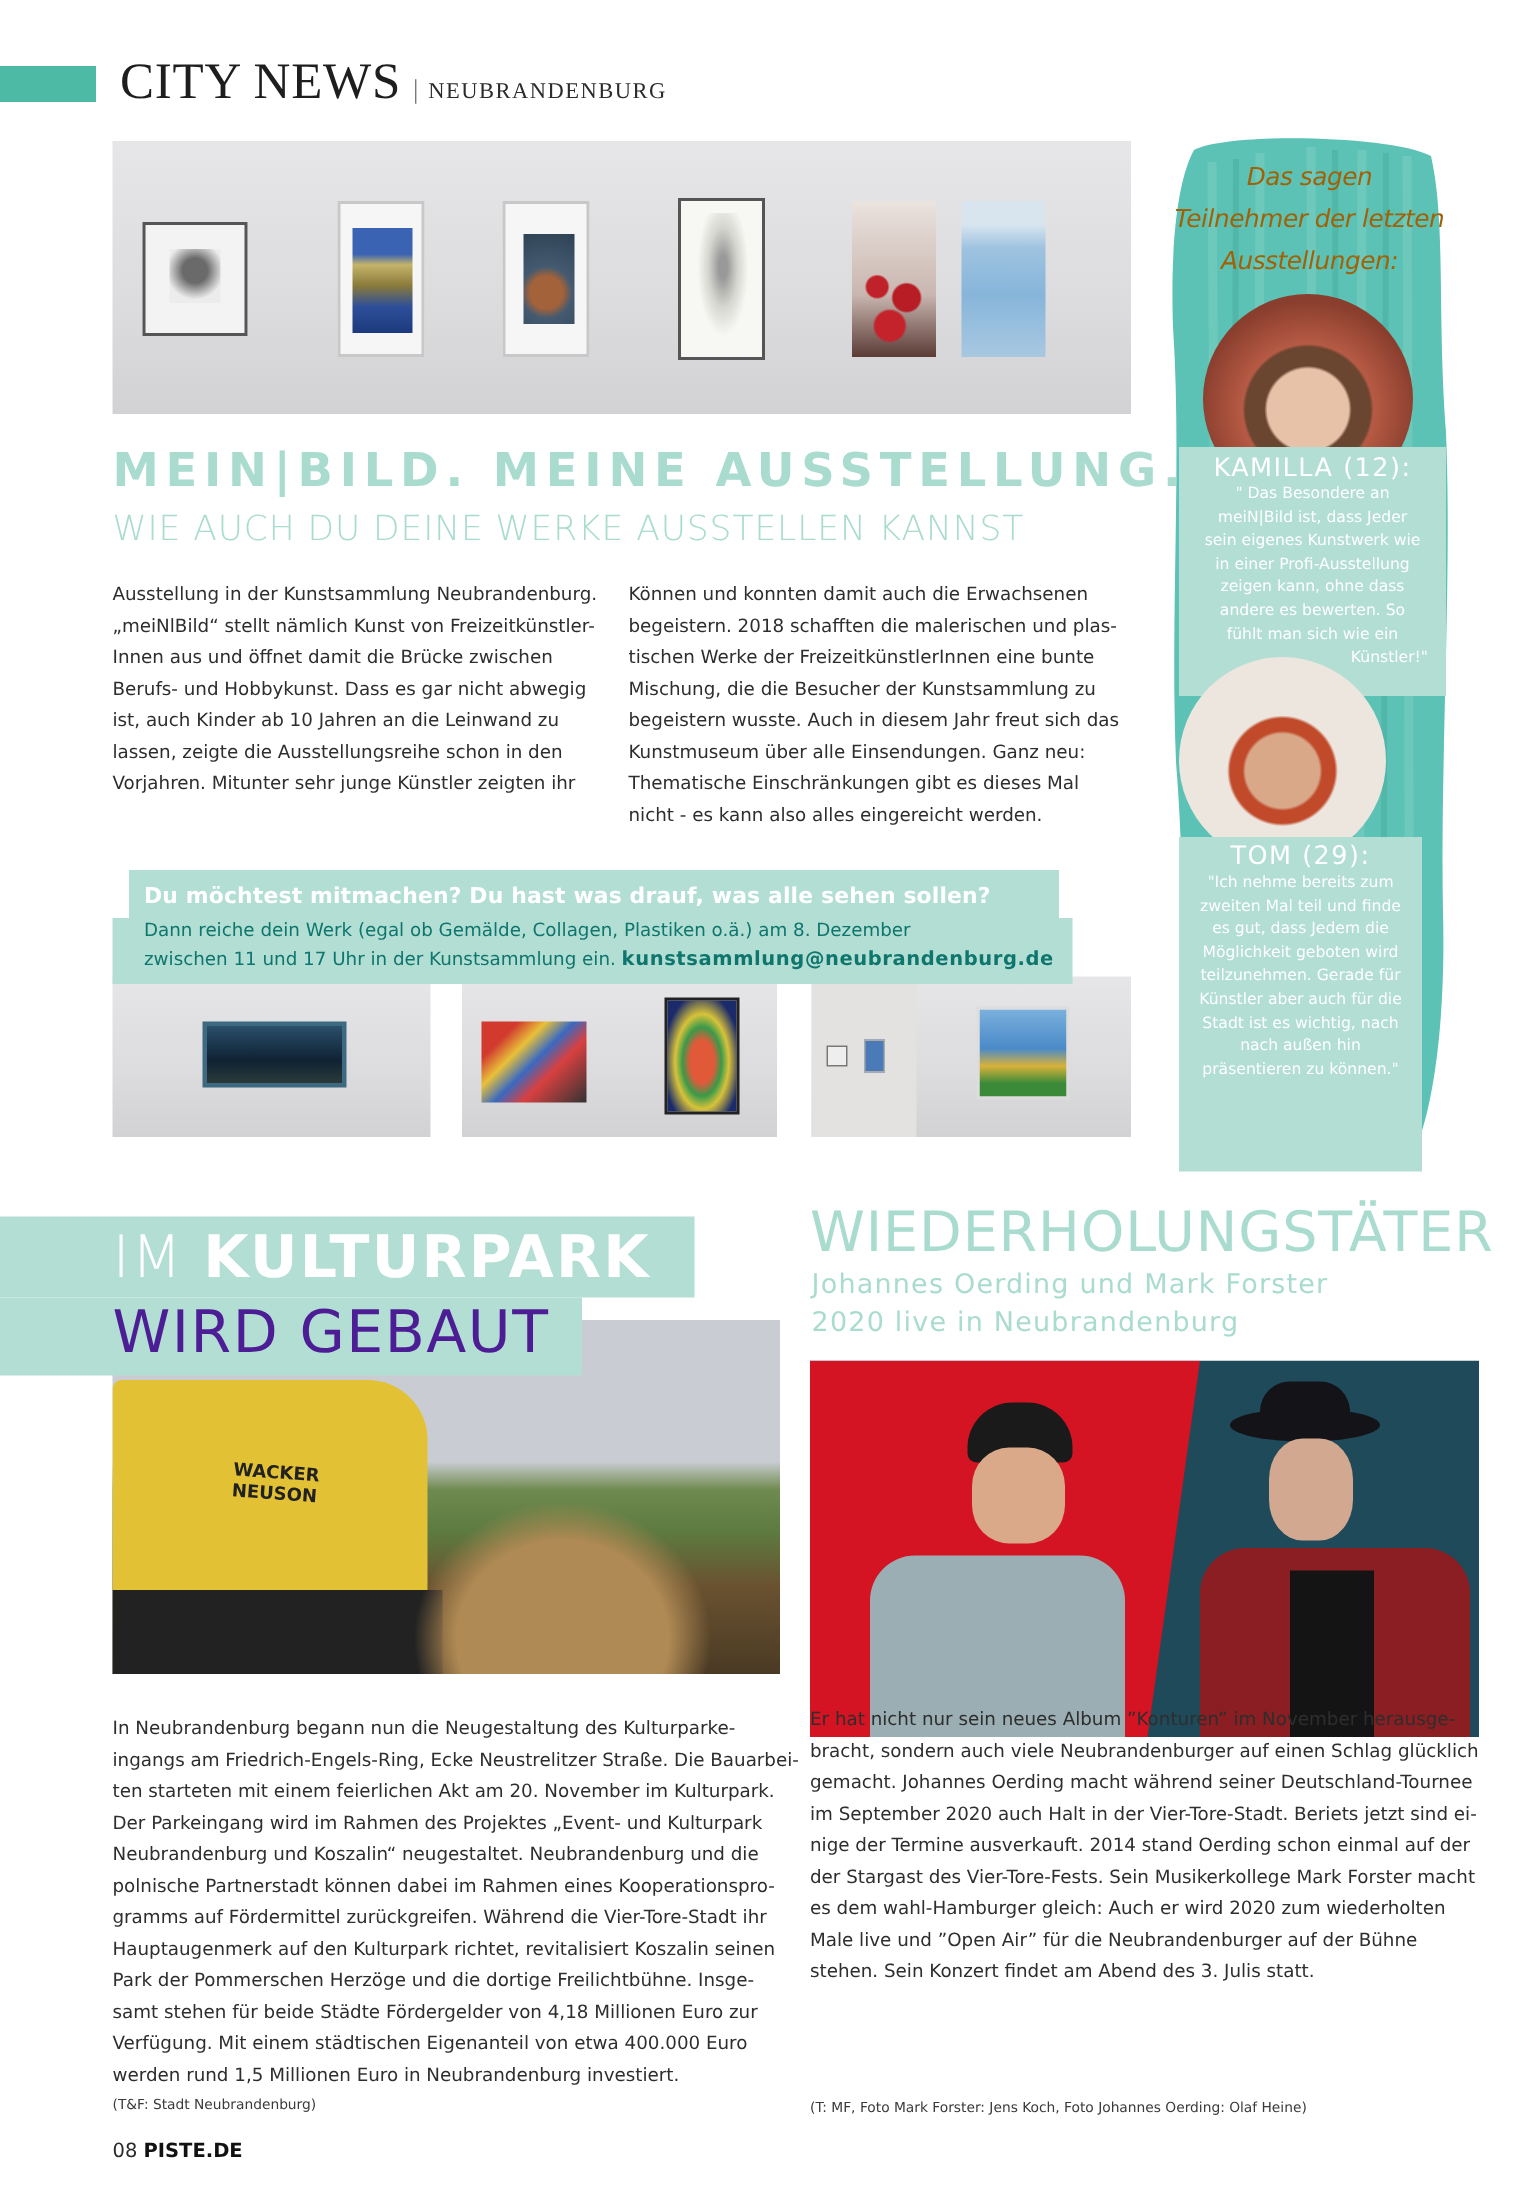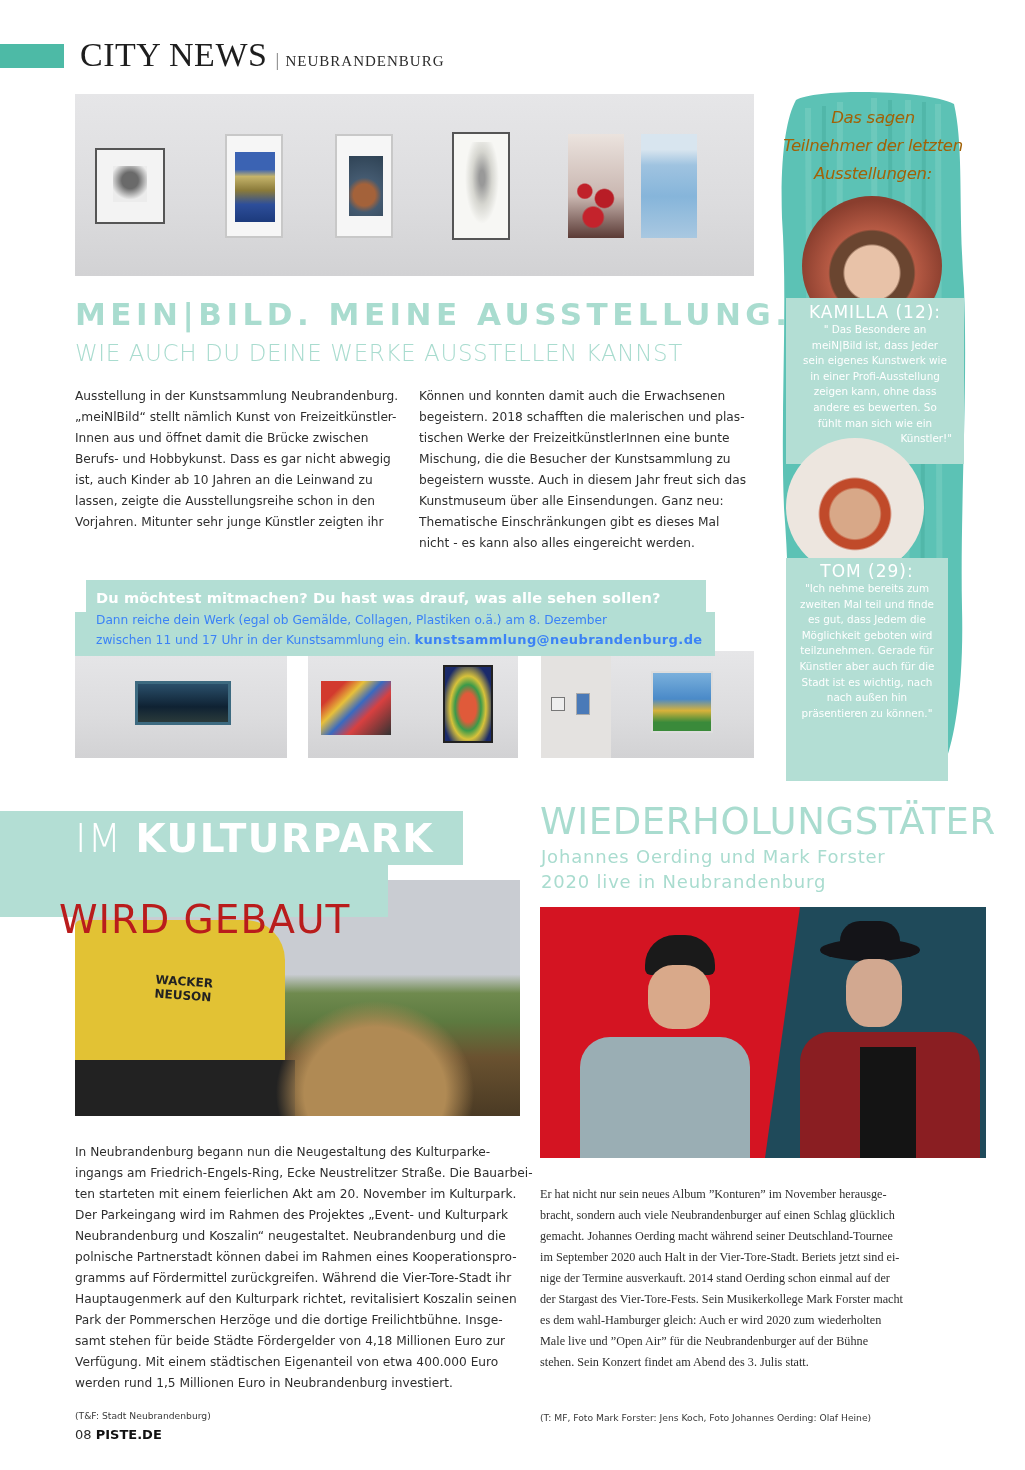--- a/index.html
+++ b/index.html
@@ -23,43 +23,43 @@
     
     .h1-main { left: 75px; top: 296px; font-family: "DejaVu Sans", sans-serif; font-weight: bold; font-size: 31px; letter-spacing: 4.5px; color: #a9dccf; white-space: nowrap; }
     .h1-sub { left: 75px; top: 340px; font-family: "DejaVu Sans", sans-serif; font-size: 23px; letter-spacing: 0.6px; color: #a9dccf; white-space: nowrap; font-weight: 300; }
 
     .body-text { font-family: "DejaVu Sans", sans-serif; font-size: 12.2px; line-height: 21px; color: #2e2e2e; }
     .body-text .ln { display: block; white-space: nowrap; }
 
     
     .cta-box { background: #b3ded4; }
     .cta-title { font-weight: bold; font-size: 14.6px; color: #ffffff; white-space: nowrap; letter-spacing: 0.1px; }
-    .cta-line { font-size: 12.2px; color: #3b82f6; white-space: nowrap; }
+    .cta-line { font-size: 12.2px; color: #0f766e; white-space: nowrap; }
     .cta-email { font-weight: bold; font-size: 13px; letter-spacing: 0.4px; }
 
     
     .brush { left: 778px; top: 88px; width: 190px; height: 680px; }
     .side-intro { left: 778px; top: 104px; width: 190px; text-align: center; font-size: 16.5px; line-height: 28px; color: #a16207; letter-spacing: -0.3px; font-style: italic; }
     .avatar { border-radius: 50%; overflow: hidden; }
     .quote-box { background: #b3ded4; color: #ffffff; text-align: center; }
     .quote-name { font-size: 17px; letter-spacing: 1px; line-height: 20px; }
     .quote-text { font-size: 10.4px; line-height: 15.6px; }
     .quote-text .ln { display: block; white-space: nowrap; }
 
     
     .kp-box1 { left: 0; top: 811px; width: 463px; height: 54px; background: #b3ded4; }
     .kp-box2 { left: 0; top: 865px; width: 388px; height: 52px; background: #b3ded4; }
     .kp-l1 { left: 75px; top: 816px; font-size: 39px; color: #ffffff; white-space: nowrap; letter-spacing: 1px; font-weight: 300; }
     .kp-l1 b { font-weight: bold; letter-spacing: 1.5px; }
-    .kp-l2 { left: 59px; top: 866px; font-size: 39px; color: #b91c1c; white-space: nowrap; letter-spacing: 1px; margin-top: 31px; }
+    .kp-l2 { left: 75px; top: 866px; font-size: 39px; color: #4c1d95; white-space: nowrap; letter-spacing: 1px; }
 
     .wh-title { left: 540px; top: 800px; font-size: 37px; color: #a9dccf; letter-spacing: 0.6px; white-space: nowrap; }
     .wh-sub { left: 541px; top: 844px; font-size: 18px; line-height: 25px; color: #a9dccf; letter-spacing: 0.8px; white-space: nowrap; }
 
-    .credit { font-size: 9.2px; color: #3a3a3a; white-space: nowrap; margin-top: 12px; }
+    .credit { font-size: 9.2px; color: #3a3a3a; white-space: nowrap; }
 
     .footer { left: 75px; top: 1427px; font-size: 13px; color: #2a2a2a; white-space: nowrap; }
     .footer b { font-weight: bold; color: #111; }
   </style>
 </head>
 <body>
 
 <div class="abs header-bar"></div>
 <div class="abs header-title">
   <span>CITY NEWS</span><span class="sep">|</span><span class="sub">NEUBRANDENBURG</span>
@@ -211,21 +211,21 @@
   <div class="art" style="left:105px; top:28px; width:70px; height:40px; background:#1a1a1a; border-radius:30px 30px 6px 6px;"></div>
   <div class="art" style="left:108px; top:58px; width:62px; height:64px; background:#d9a98a; border-radius:40%;"></div>
   <div class="art" style="left:40px; top:130px; width:170px; height:121px; background:#9aaeb4; border-radius:30px 30px 0 0;"></div>
   <div class="art" style="left:280px; top:32px; width:100px; height:22px; background:#141418; border-radius:50%;"></div>
   <div class="art" style="left:300px; top:14px; width:60px; height:34px; background:#141418; border-radius:20px 20px 0 0;"></div>
   <div class="art" style="left:306px; top:52px; width:56px; height:68px; background:#d2a890; border-radius:40%;"></div>
   <div class="art" style="left:260px; top:125px; width:180px; height:126px; background:#8a1e22; border-radius:30px 30px 0 0;"></div>
   <div class="art" style="left:320px; top:140px; width:56px; height:111px; background:#141414;"></div>
 </div>
 
-<div class="abs body-text" style="left:540px; top:1184px; width:450px;font-family:Liberation Serif, serif;">
+<div class="abs body-text" style="left:540px; top:1136px; width:450px;">
   <span class="ln">Er hat nicht nur sein neues Album ”Konturen” im November herausge-</span>
   <span class="ln">bracht, sondern auch viele Neubrandenburger auf einen Schlag glücklich</span>
   <span class="ln">gemacht. Johannes Oerding macht während seiner Deutschland-Tournee</span>
   <span class="ln">im September 2020 auch Halt in der Vier-Tore-Stadt. Beriets jetzt sind ei-</span>
   <span class="ln">nige der Termine ausverkauft. 2014 stand Oerding schon einmal auf der</span>
   <span class="ln">der Stargast des Vier-Tore-Fests. Sein Musikerkollege Mark Forster macht</span>
   <span class="ln">es dem wahl-Hamburger gleich: Auch er wird 2020 zum wiederholten</span>
   <span class="ln">Male live und ”Open Air” für die Neubrandenburger auf der Bühne</span>
   <span class="ln">stehen. Sein Konzert findet am Abend des 3. Julis statt.</span>
 </div>

